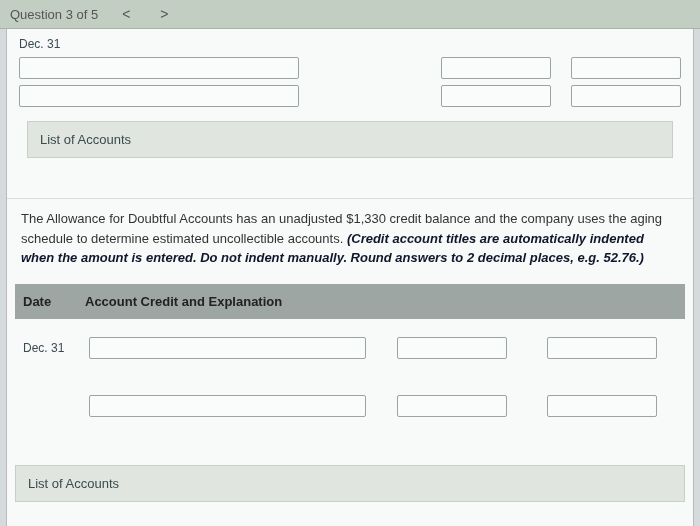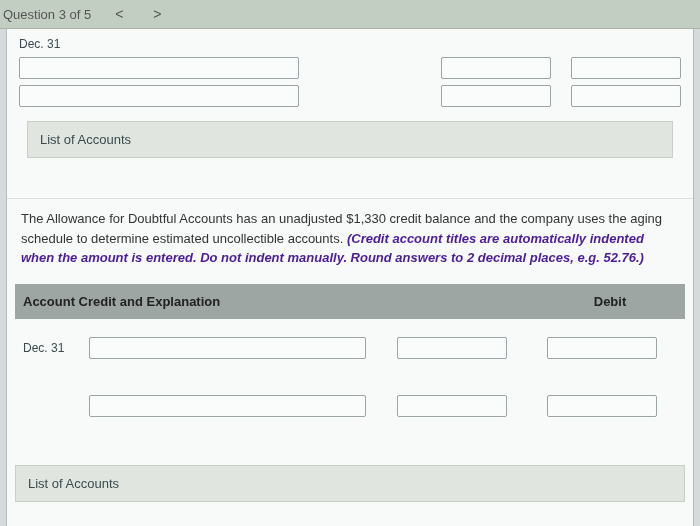--- a/index.html
+++ b/index.html
@@ -7,21 +7,21 @@
       font-family: Arial, sans-serif;
       background: #d5dadc;
       width: 700px;
       height: 526px;
       overflow: hidden;
       color: #333;
       font-size: 13px;
     }
     .nav-bar {
       background: #c3cec2;
-      padding: 4px 3px;
+      padding: 4px 10px;
       display: flex;
       align-items: center;
       gap: 18px;
       color: #555;
       border-bottom: 1px solid #a9b3a7;
     }
     .nav-arrow {
       cursor: pointer;
       font-size: 14px;
       color: #555;
@@ -64,21 +64,21 @@
       color: #3a4a4e;
       font-size: 13px;
     }
     .instruction-block {
       padding: 10px 14px 16px 14px;
       line-height: 1.5;
       color: #333;
       font-size: 13px;
     }
     .red-text {
-      color: #4c1d95;
+      color: #0f172a;
       font-style: italic;
       font-weight: bold;
     }
     .journal-table {
       margin: 0 8px;
     }
     .jt-header {
       display: flex;
       background: #9ea6a3;
       color: #222;
@@ -154,22 +154,22 @@
     </div>
   </div>
 
   <div class="instruction-block">
     <span>The Allowance for Doubtful Accounts has an unadjusted $1,330 credit balance and the company uses the aging schedule to determine estimated uncollectible accounts. </span>
     <span class="red-text">(Credit account titles are automatically indented when the amount is entered. Do not indent manually. Round answers to 2 decimal places, e.g. 52.76.)</span>
   </div>
 
   <div class="journal-table">
     <div class="jt-header">
+      <div class="jt-col col-date">Date</div>
       <div class="jt-col col-title">Account Credit and Explanation</div>
-      <div class="jt-col col-debit">Debit</div>
     </div>
     <div class="jt-row">
       <div class="col-date">Dec. 31</div>
       <div class="jt-col col-title">
           <div class="input-box"></div>
         </div>
       <div class="col-debit">
           <div class="input-box"></div>
         </div>
       <div class="col-credit">

